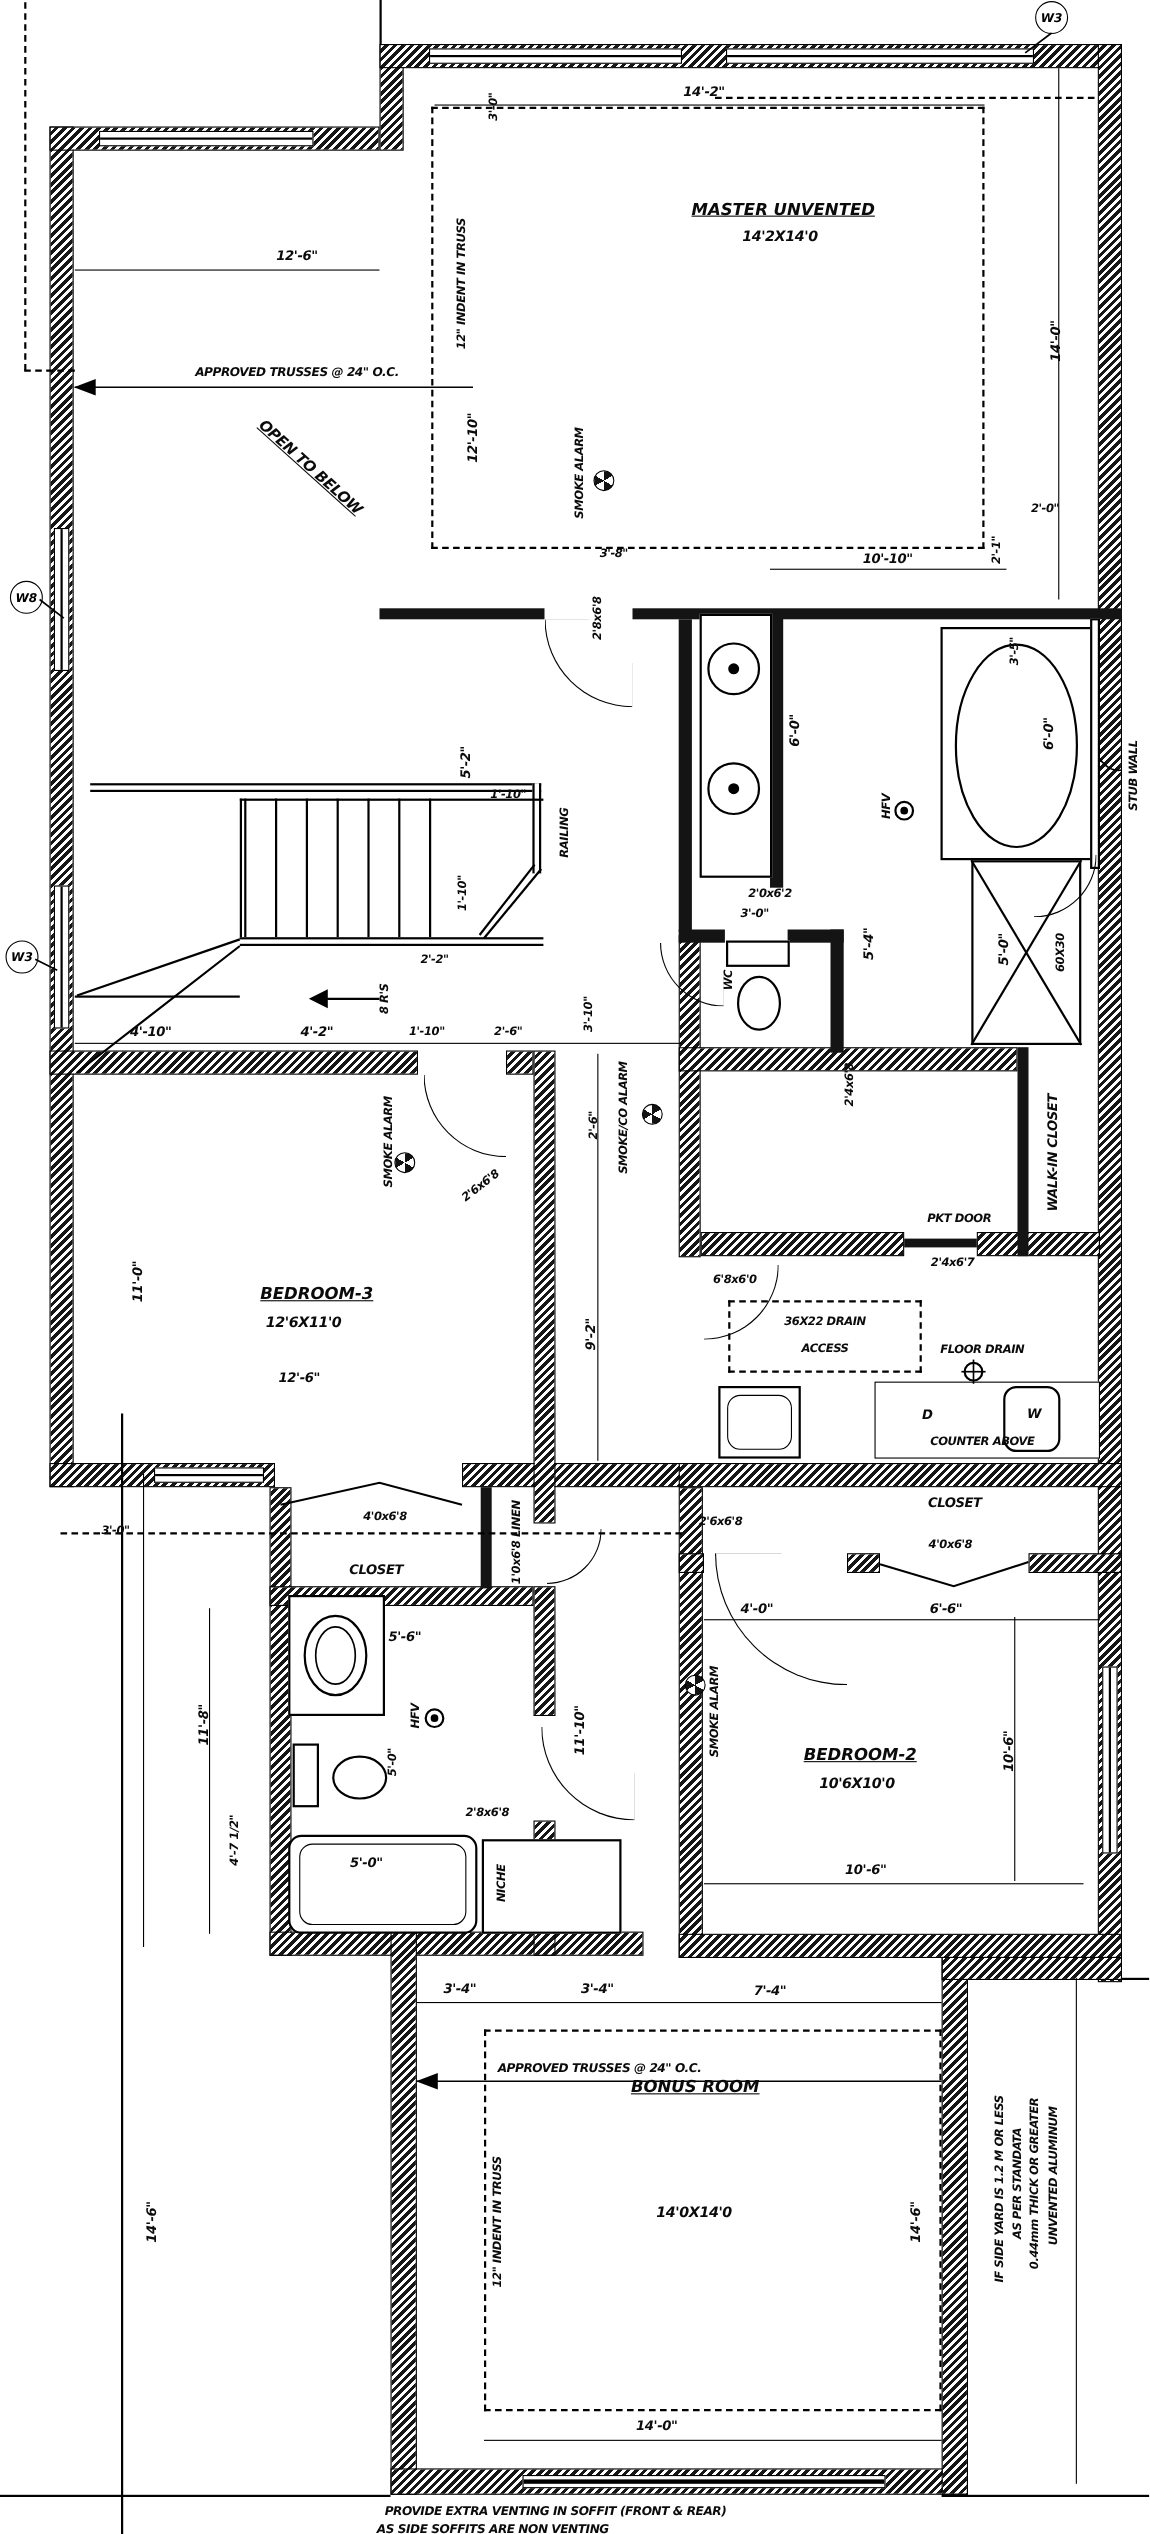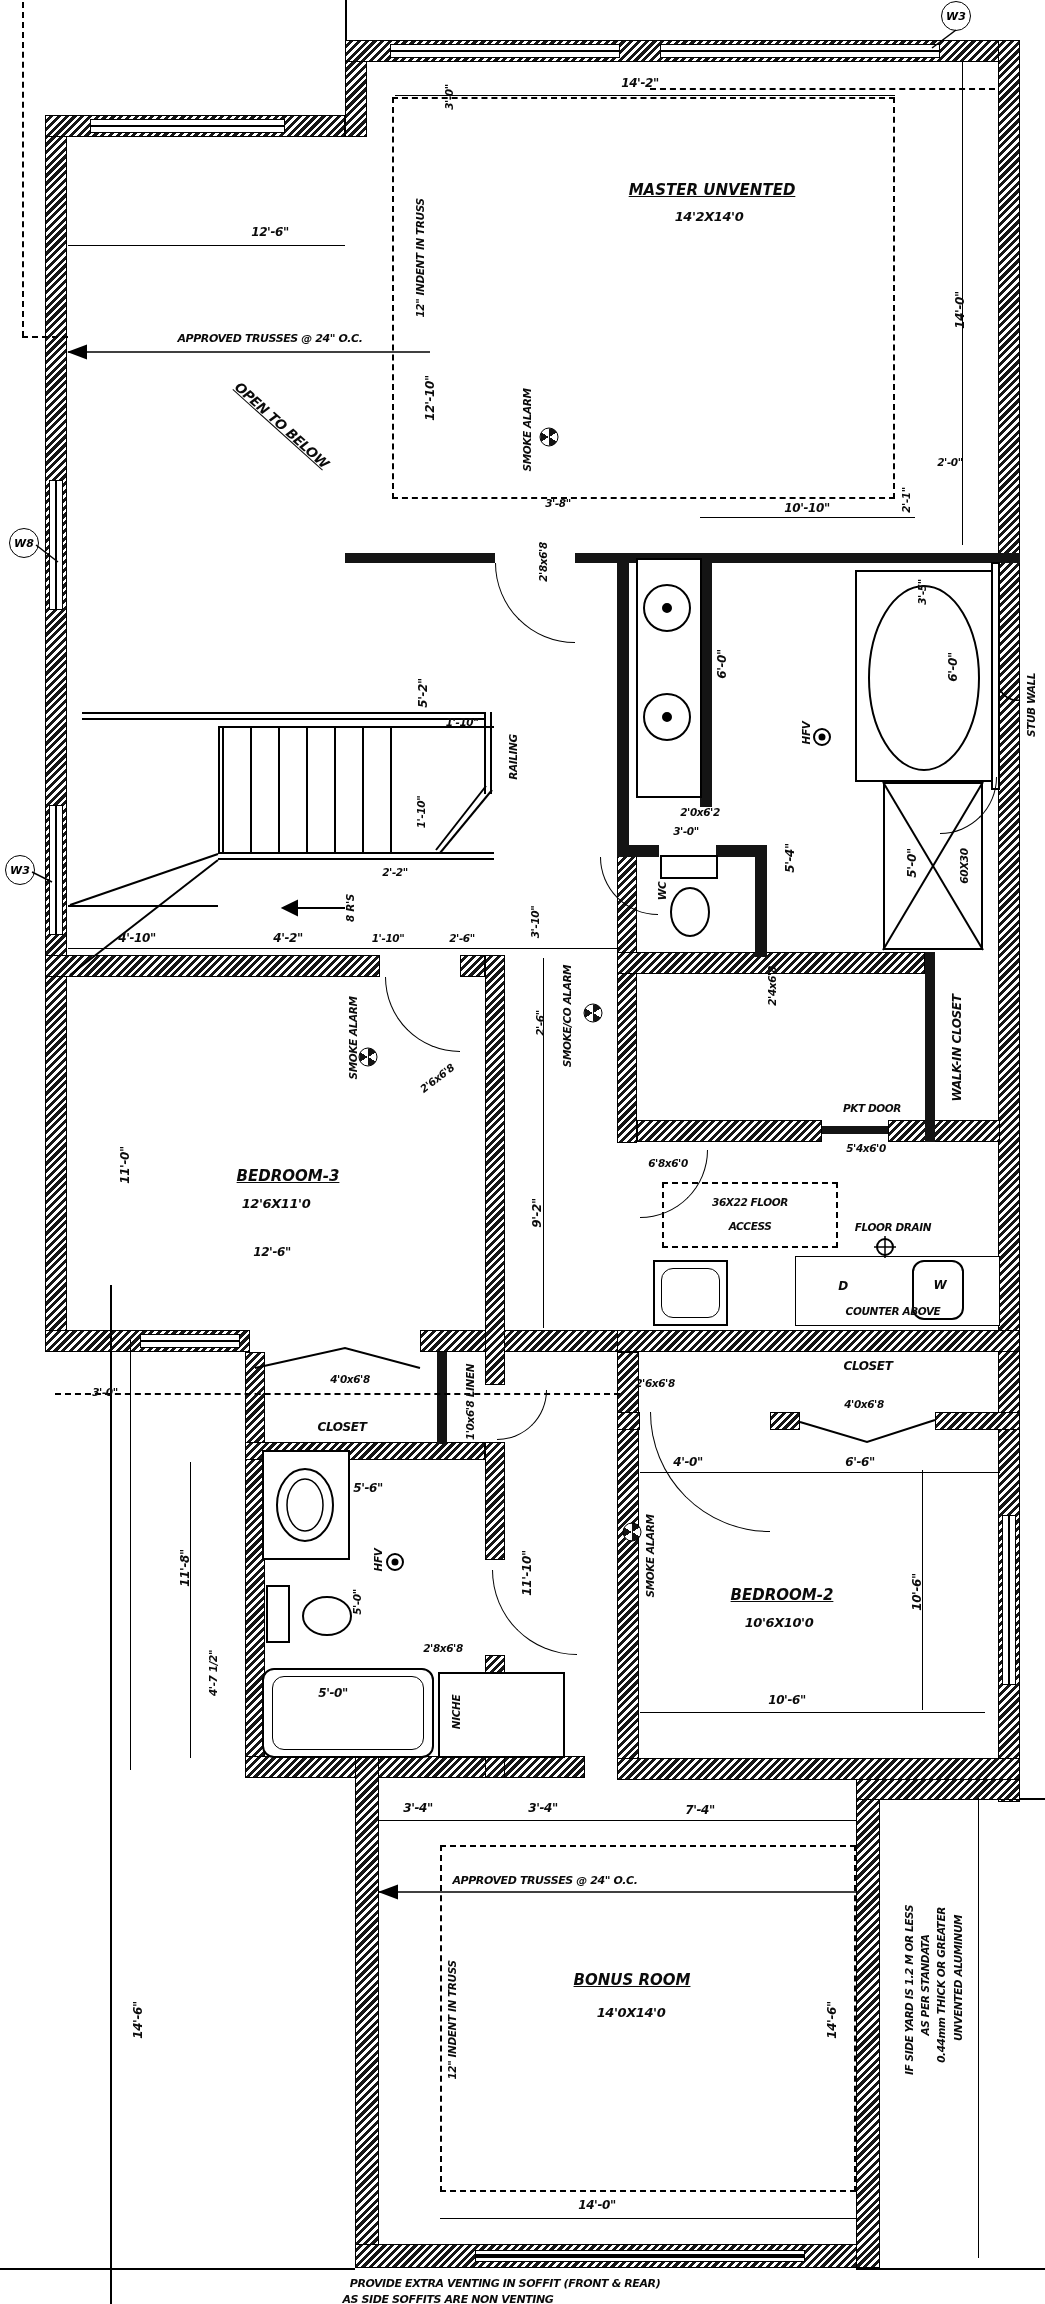--- a/index.html
+++ b/index.html
@@ -220,45 +220,45 @@
   <div class="mark" style="left:20px;top:870px">
       <span>W3</span>
     </div>
 
   <div class="lbl room" style="left:712px;top:190px">MASTER UNVENTED</div>
   <div class="lbl size" style="left:709px;top:216px">14'2X14'0</div>
   <div class="lbl room" style="left:288px;top:1176px">BEDROOM-3</div>
   <div class="lbl size" style="left:276px;top:1203px">12'6X11'0</div>
   <div class="lbl room" style="left:782px;top:1595px">BEDROOM-2</div>
   <div class="lbl size" style="left:779px;top:1622px">10'6X10'0</div>
-  <div class="lbl room" style="left:632px;top:1980px">BONUS ROOM</div>
+  <div class="lbl room" style="left:632px;top:1897px">BONUS ROOM</div>
   <div class="lbl size" style="left:631px;top:2012px">14'0X14'0</div>
   <div class="lbl d42" style="left:282px;top:425px">OPEN TO BELOW</div>
   <div class="lbl v" style="left:957px;top:1048px">WALK-IN CLOSET</div>
   <div class="lbl" style="left:868px;top:1366px">CLOSET</div>
   <div class="lbl" style="left:342px;top:1427px">CLOSET</div>
   <div class="lbl v sm" style="left:470px;top:1402px">1'0x6'8 LINEN</div>
   <div class="lbl v sm" style="left:456px;top:1712px">NICHE</div>
 
   <div class="lbl note" style="left:270px;top:338px">APPROVED TRUSSES @ 24" O.C.</div>
   <div class="lbl note" style="left:545px;top:1880px">APPROVED TRUSSES @ 24" O.C.</div>
   <div class="lbl v sm" style="left:420px;top:258px">12" INDENT IN TRUSS</div>
   <div class="lbl v sm" style="left:452px;top:2020px">12" INDENT IN TRUSS</div>
   <div class="lbl v sm" style="left:527px;top:430px">SMOKE ALARM</div>
   <div class="lbl v sm" style="left:353px;top:1038px">SMOKE ALARM</div>
   <div class="lbl v sm" style="left:650px;top:1556px">SMOKE ALARM</div>
   <div class="lbl v sm" style="left:567px;top:1016px">SMOKE/CO ALARM</div>
-  <div class="lbl sm" style="left:750px;top:1202px">36X22 FLOOR</div>
+  <div class="lbl sm" style="left:750px;top:1202px">36X22 DRAIN</div>
   <div class="lbl sm" style="left:750px;top:1226px">ACCESS</div>
   <div class="lbl sm" style="left:893px;top:1227px">FLOOR DRAIN</div>
   <div class="lbl" style="left:843px;top:1286px">D</div>
   <div class="lbl" style="left:940px;top:1285px">W</div>
   <div class="lbl sm" style="left:893px;top:1311px">COUNTER ABOVE</div>
   <div class="lbl sm" style="left:872px;top:1108px">PKT DOOR</div>
-  <div class="lbl sm" style="left:866px;top:1148px">5'4x6'0</div>
+  <div class="lbl sm" style="left:866px;top:1148px">2'4x6'7</div>
   <div class="lbl v sm" style="left:1031px;top:705px">STUB WALL</div>
   <div class="lbl v sm" style="left:513px;top:757px">RAILING</div>
   <div class="lbl v sm" style="left:662px;top:891px">WC</div>
   <div class="lbl v sm" style="left:806px;top:733px">HFV</div>
   <div class="lbl v sm" style="left:378px;top:1560px">HFV</div>
   <div class="lbl v sm" style="left:964px;top:866px">60X30</div>
   <div class="lbl v sm" style="left:350px;top:908px">8 R'S</div>
   <div class="lbl note" style="left:505px;top:2283px">PROVIDE EXTRA VENTING IN SOFFIT (FRONT &amp; REAR)</div>
   <div class="lbl note" style="left:448px;top:2299px">AS SIDE SOFFITS ARE NON VENTING</div>
   <div class="lbl v sm" style="left:958px;top:1978px">UNVENTED ALUMINUM</div>

